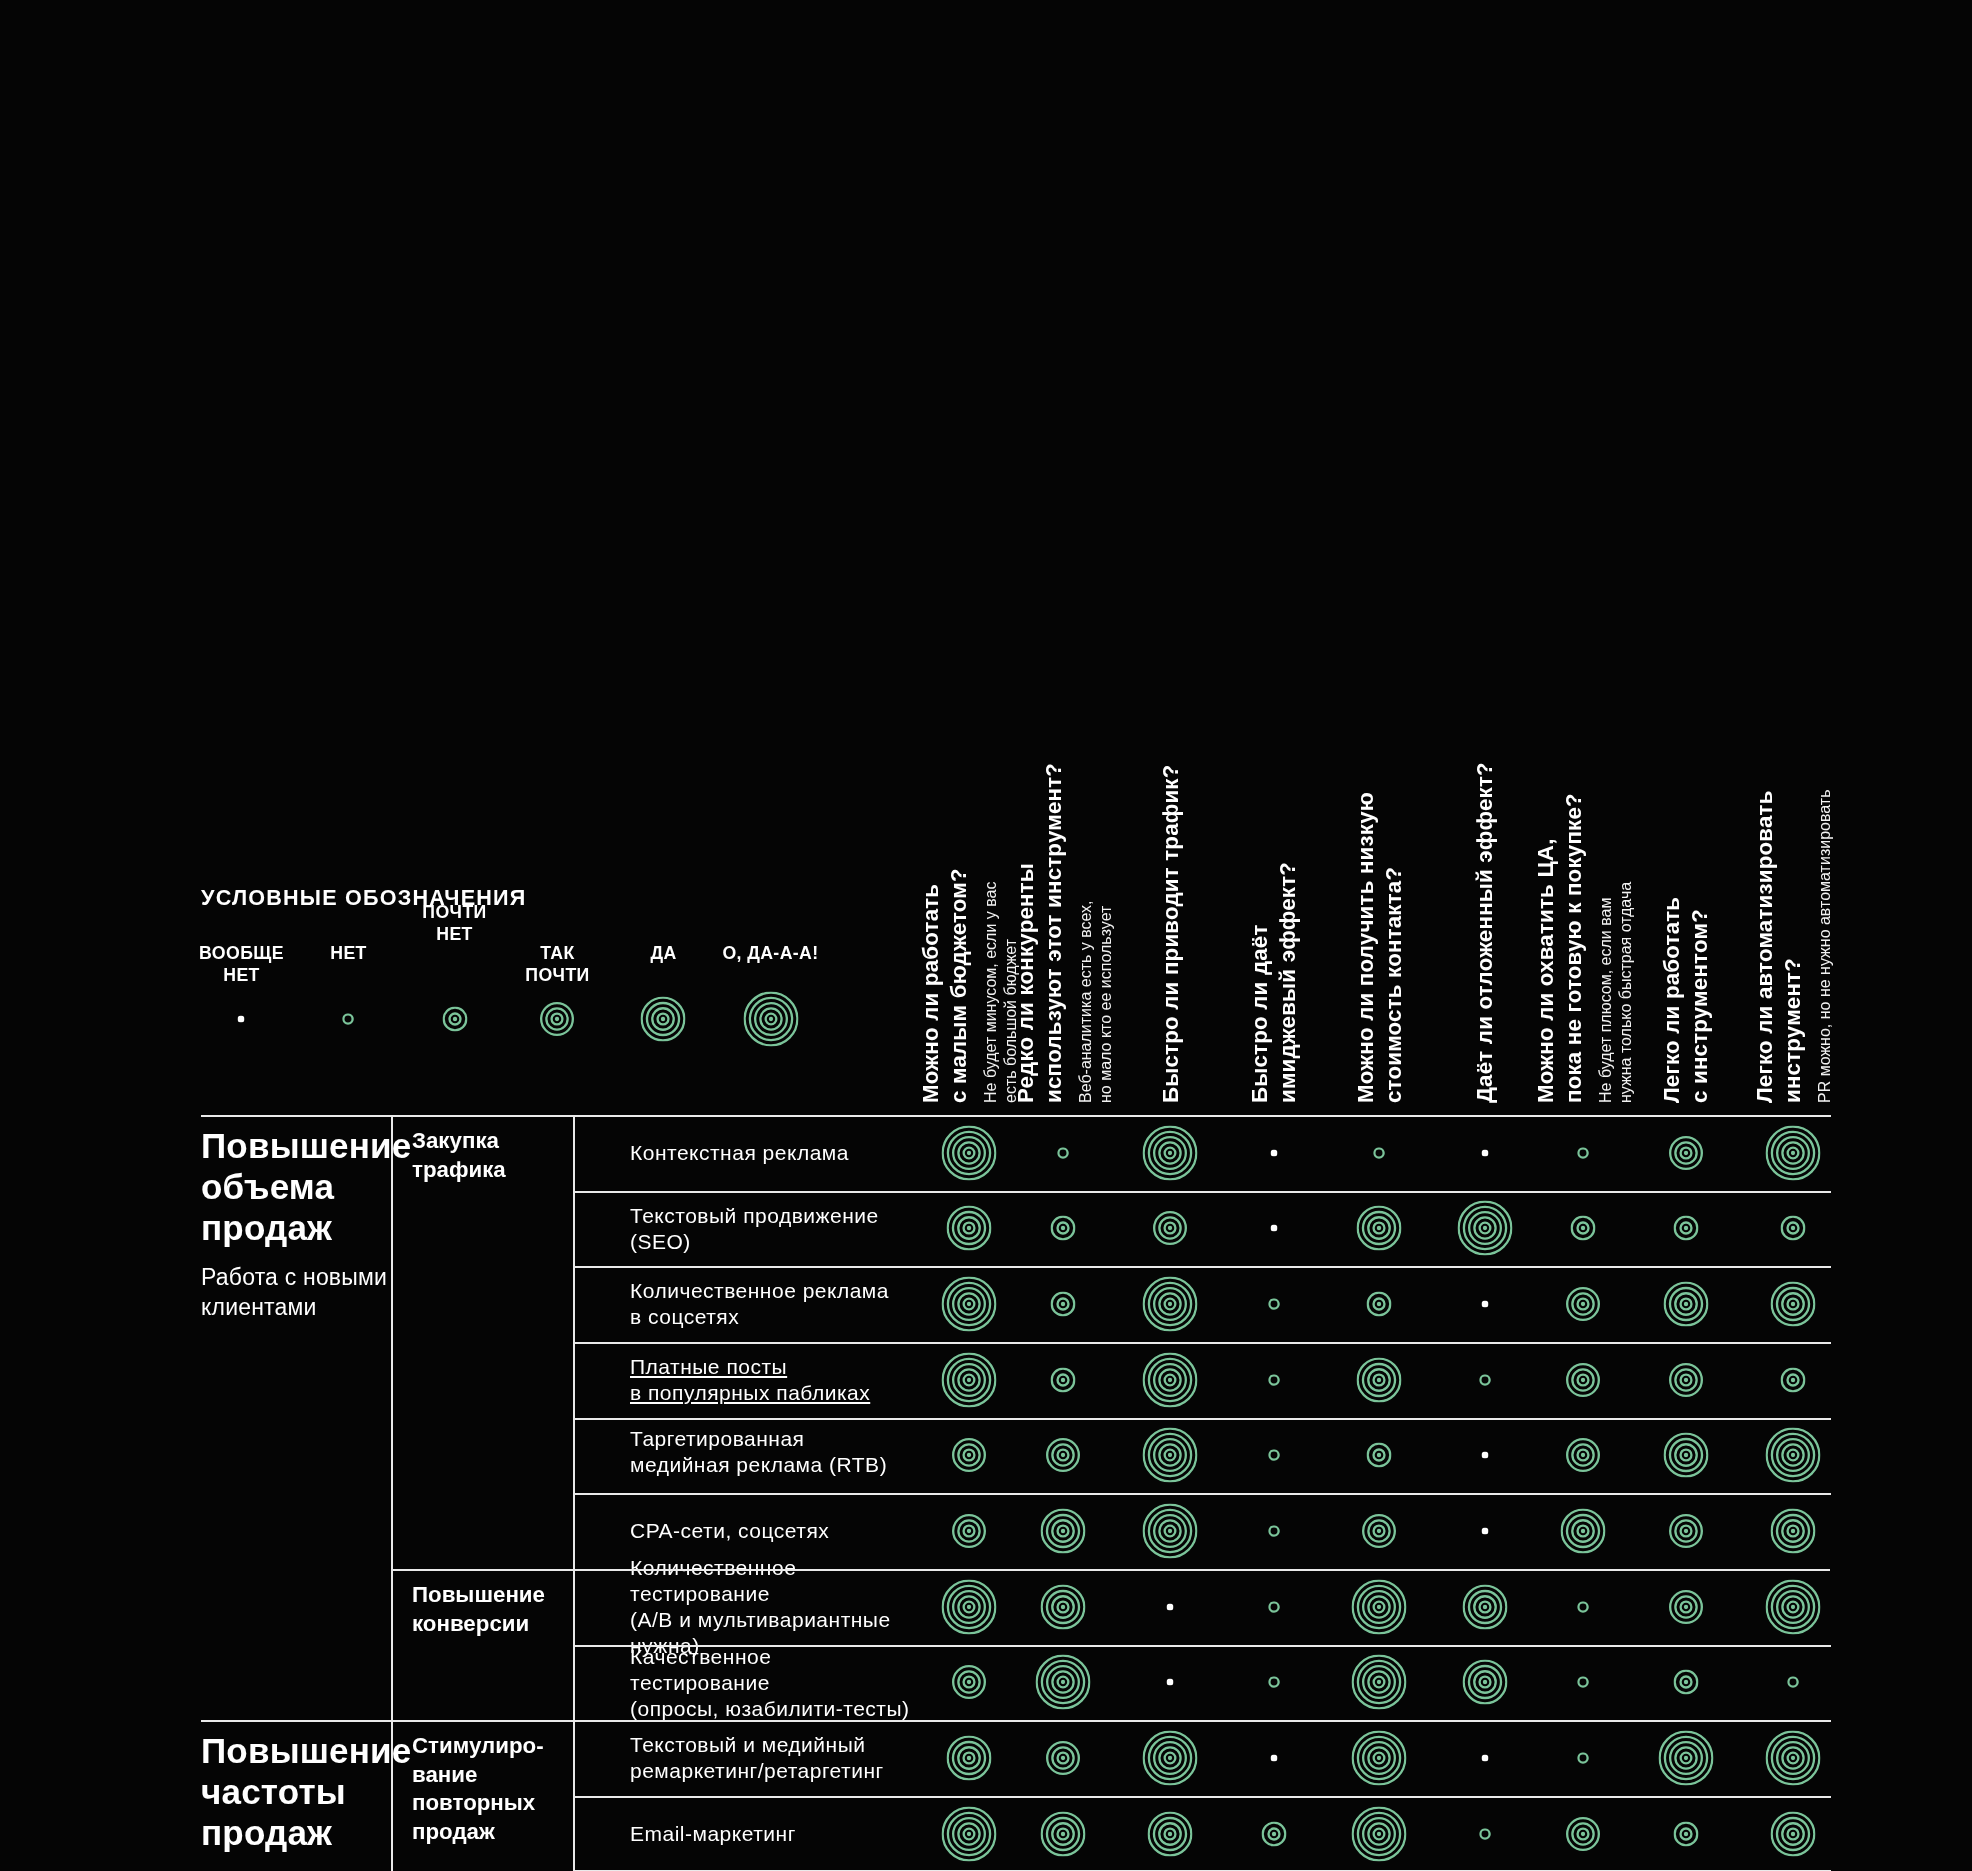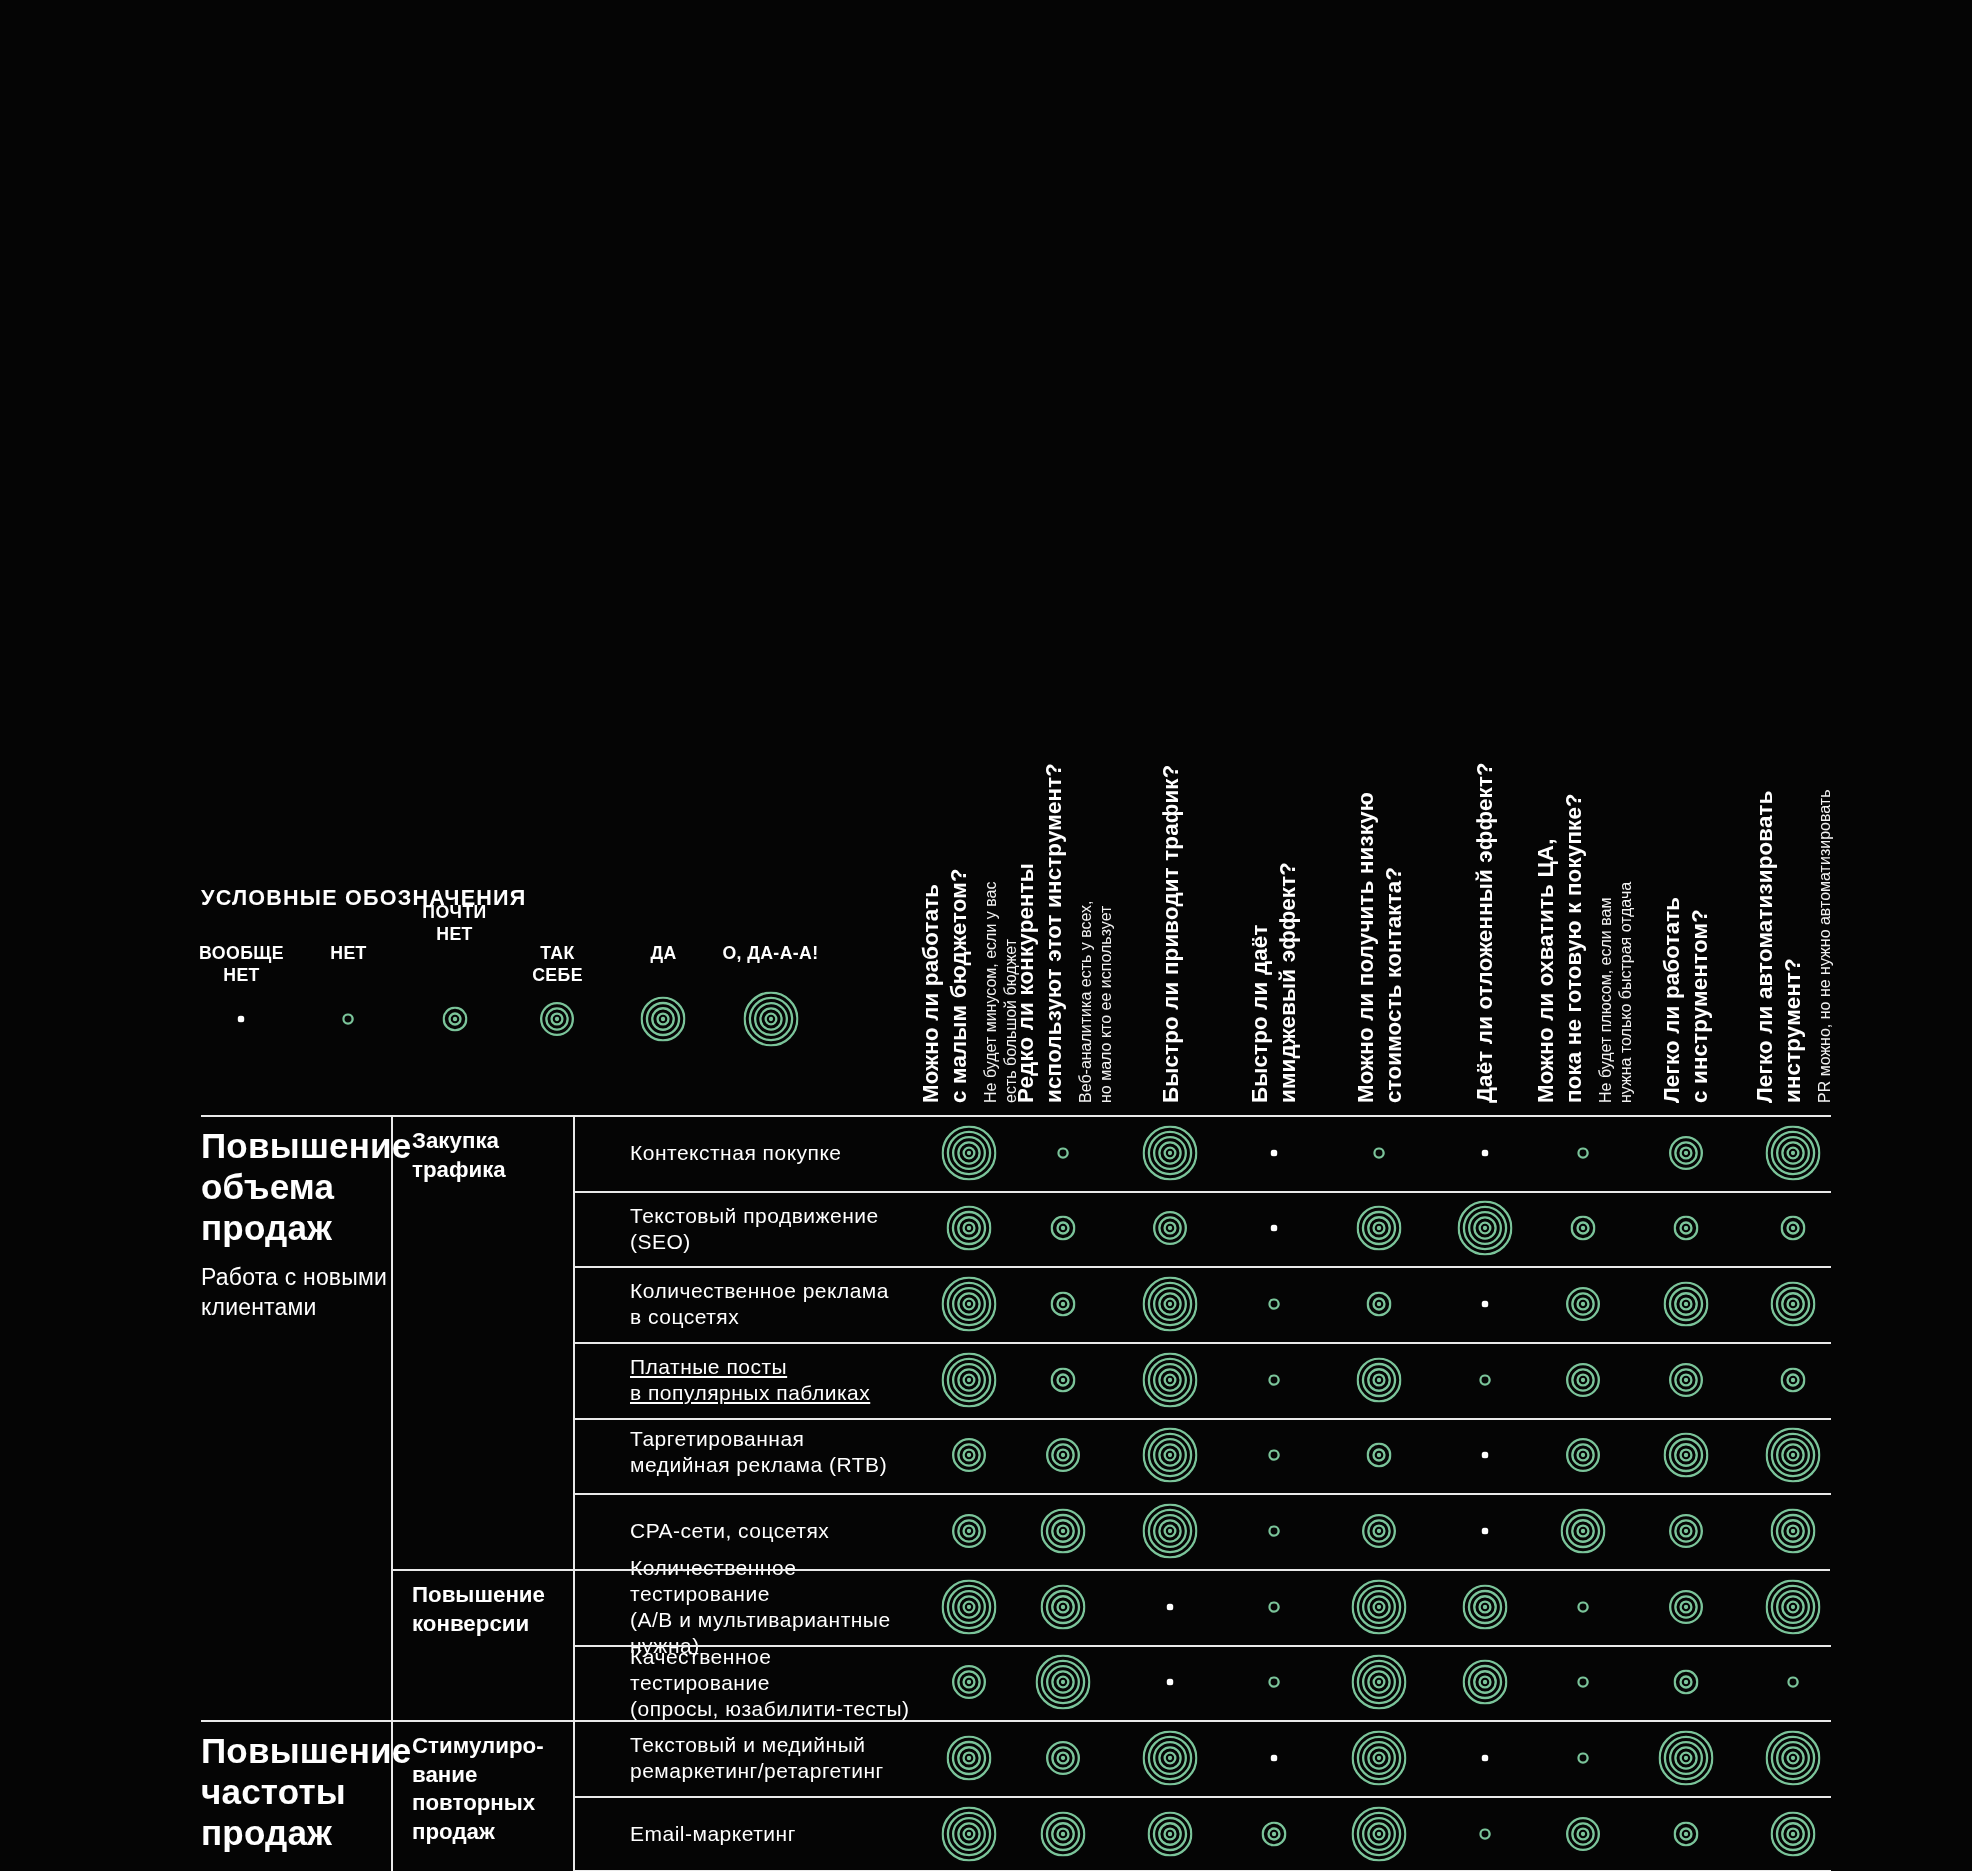--- a/index.html
+++ b/index.html
@@ -43,21 +43,21 @@
           <circle cx="7.5" cy="7.5" r="6.00" fill="none" stroke="#7bc49a" stroke-width="3"></circle>
         </svg></div>
       <div class="abs legend-label" style="left: 385px; top: 902px; width: 139px;">ПОЧТИ
 НЕТ</div>
       <div class="legend-glyph" style="left: 455px; top: 1019px;"><svg width="25" height="25" viewBox="0 0 32 32">
           <circle cx="16" cy="16" r="14.50" fill="none" stroke="#7bc49a" stroke-width="3"></circle>
           <circle cx="16" cy="16" r="7.00" fill="none" stroke="#7bc49a" stroke-width="3"></circle>
           <circle cx="16" cy="16" r="2.8" fill="#7bc49a"></circle>
         </svg></div>
       <div class="abs legend-label" style="left: 488px; top: 943px; width: 139px;">ТАК
-СЕБЕ</div>
+ПОЧТИ</div>
       <div class="legend-glyph" style="left: 557px; top: 1019px;"><svg width="34" height="34" viewBox="0 0 44 44">
           <circle cx="22" cy="22" r="20.50" fill="none" stroke="#7bc49a" stroke-width="3"></circle>
           <circle cx="22" cy="22" r="13.75" fill="none" stroke="#7bc49a" stroke-width="3"></circle>
           <circle cx="22" cy="22" r="7.00" fill="none" stroke="#7bc49a" stroke-width="3"></circle>
           <circle cx="22" cy="22" r="2.8" fill="#7bc49a"></circle>
         </svg></div>
       <div class="abs legend-label" style="left: 594px; top: 943px; width: 139px;">ДА</div>
       <div class="legend-glyph" style="left: 663px; top: 1019px;"><svg width="45" height="45" viewBox="0 0 58 58">
           <circle cx="29" cy="29" r="27.50" fill="none" stroke="#7bc49a" stroke-width="3"></circle>
           <circle cx="29" cy="29" r="20.67" fill="none" stroke="#7bc49a" stroke-width="3"></circle>
@@ -118,21 +118,21 @@
         <div class="note">PR можно, но не нужно автоматизировать</div>
       </div>
     </div>
   <div id="table-area">
       <div class="abs group-title" style="left: 201px; top: 1125px; width: 200px;">Повышение
 объема
 продаж<div class="group-sub">Работа с новыми
 клиентами</div></div>
       <div class="abs subgroup-label" style="left: 412px; top: 1127px; width: 154px;">Закупка
 трафика</div>
-      <div class="abs row-name" style="left: 630px; top: 1115px; width: 285px; height: 76px; display: flex; align-items: center;">Контекстная покупке</div>
+      <div class="abs row-name" style="left: 630px; top: 1115px; width: 285px; height: 76px; display: flex; align-items: center;">Контекстная реклама</div>
       <div class="cell-glyph" style="left: 969px; top: 1153px;"><svg width="55" height="55" viewBox="0 0 72 72">
           <circle cx="36" cy="36" r="34.50" fill="none" stroke="#7bc49a" stroke-width="3"></circle>
           <circle cx="36" cy="36" r="27.63" fill="none" stroke="#7bc49a" stroke-width="3"></circle>
           <circle cx="36" cy="36" r="20.75" fill="none" stroke="#7bc49a" stroke-width="3"></circle>
           <circle cx="36" cy="36" r="13.88" fill="none" stroke="#7bc49a" stroke-width="3"></circle>
           <circle cx="36" cy="36" r="7.00" fill="none" stroke="#7bc49a" stroke-width="3"></circle>
           <circle cx="36" cy="36" r="2.8" fill="#7bc49a"></circle>
         </svg></div>
       <div class="cell-glyph" style="left: 1063px; top: 1153px;"><svg width="11.6" height="11.6" viewBox="0 0 15 15">
           <circle cx="7.5" cy="7.5" r="6.00" fill="none" stroke="#7bc49a" stroke-width="3"></circle>

